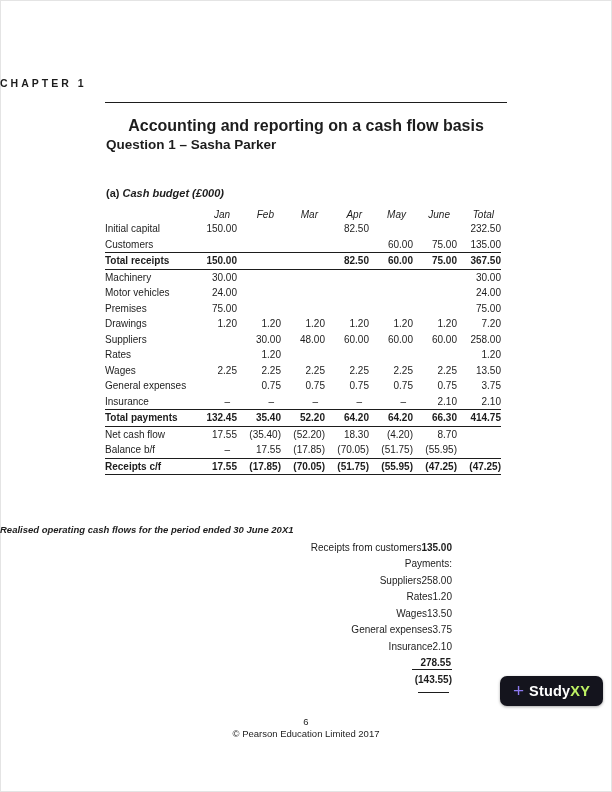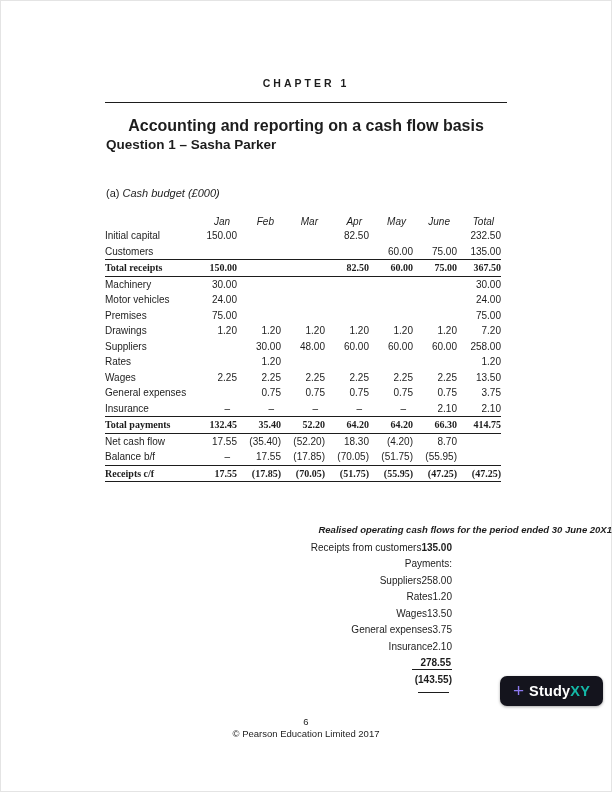--- a/index.html
+++ b/index.html
@@ -8,86 +8,86 @@
     width:612px;height:792px;
     background:#ffffff;
     font-family:"Liberation Sans", sans-serif;
     color:#1d1d1d;
     overflow:hidden;
     box-shadow:inset 0 0 0 1px #e4e4e4;
   }
   
   .chapter{
     position:absolute;top:77px;left:0;width:612px;
-    text-align:center;font-size:10.5px;font-weight:bold;letter-spacing:3px;
+    text-align:left;font-size:10.5px;font-weight:bold;letter-spacing:3px;
   }
   .rule{
     position:absolute;top:102px;left:105px;width:402px;height:0;
     border-top:1.5px solid #1d1d1d;
   }
   .title{
     position:absolute;top:117px;left:0;width:612px;
     text-align:center;font-size:16px;font-weight:bold;
   }
   .question{
     position:absolute;top:137px;left:106px;
     font-size:13.5px;font-weight:bold;
   }
   .sec-heading{
     position:absolute;left:106px;
-    font-size:11px;font-weight:normal;
+    font-size:11px;font-weight:bold;
   }
   .sec-heading .prefix{font-style:normal;margin-right:3px;}
   .sec-heading .it{font-style:italic;}
   .heading-a{top:187px;}
   .heading-b{top:497px;}
 
   
   .table-a{
-    position:absolute;top:214px;left:105px;
+    position:absolute;top:207px;left:105px;
     border-collapse:collapse;table-layout:fixed;
   }
   .table-a col.lbl{width:88px;}
   .table-a col.num{width:44px;}
   .table-a th,.table-a td{
     font-size:10px;padding:0;height:15.5px;vertical-align:middle;
     font-weight:normal;white-space:nowrap;
   }
   .table-a thead th{font-style:italic;text-align:right;padding-right:7px;height:14px;}
   .table-a td.label{text-align:left;margin-left:48px;}
   .table-a td.num{text-align:right;}
   .table-a td.dash{padding-right:7px;}
-  .table-a tr.bold td{font-weight:bold;font-family:Liberation Serif, serif;}
+  .table-a tr.bold td{font-weight:bold;}
   .table-a tr.rule-below td{border-bottom:1px solid #1d1d1d;}
 
   
   .subtitle{
     position:absolute;top:524px;left:0;width:612px;
-    text-align:right;font-size:9.5px;font-weight:bold;font-style:italic;
+    text-align:left;font-size:9.5px;font-weight:bold;font-style:italic;
   }
   .table-b{position:absolute;top:539px;left:109px;width:343px;}
   .table-b .row{
     display:flex;justify-content:flex-end;align-items:center;
     height:16.5px;font-size:10px;
   }
   .table-b .row .value{text-align:right;}
   .table-b .row .value.bold{font-weight:bold;}
   .table-b .u{border-bottom:1.2px solid #1d1d1d;padding:0 1px 1px 8px;}
   .table-b .u-inner{border-bottom:1.2px solid #1d1d1d;padding-bottom:7px;}
 
   
   .badge{
     position:absolute;left:500px;top:676px;width:103px;height:30px;
     background:#14141d;border-radius:7px;
     display:flex;align-items:center;justify-content:center;gap:5px;
     box-shadow:0 1px 3px rgba(0,0,0,0.35);
   }
   .badge .plus{color:#8d79f0;font-size:19px;font-weight:300;line-height:1;margin-top:-2px;}
   .badge .brand{color:#ffffff;font-weight:bold;font-size:14.5px;letter-spacing:0.2px;white-space:nowrap;}
-  .badge .brand .xy{color:#14b8a6;}
+  .badge .brand .xy{color:#bef264;}
 
   
   .footer{
     position:absolute;top:716px;left:0;width:612px;
     text-align:center;font-size:9.5px;line-height:11.5px;
   }
 </style>
 </head>
 <body>
 

